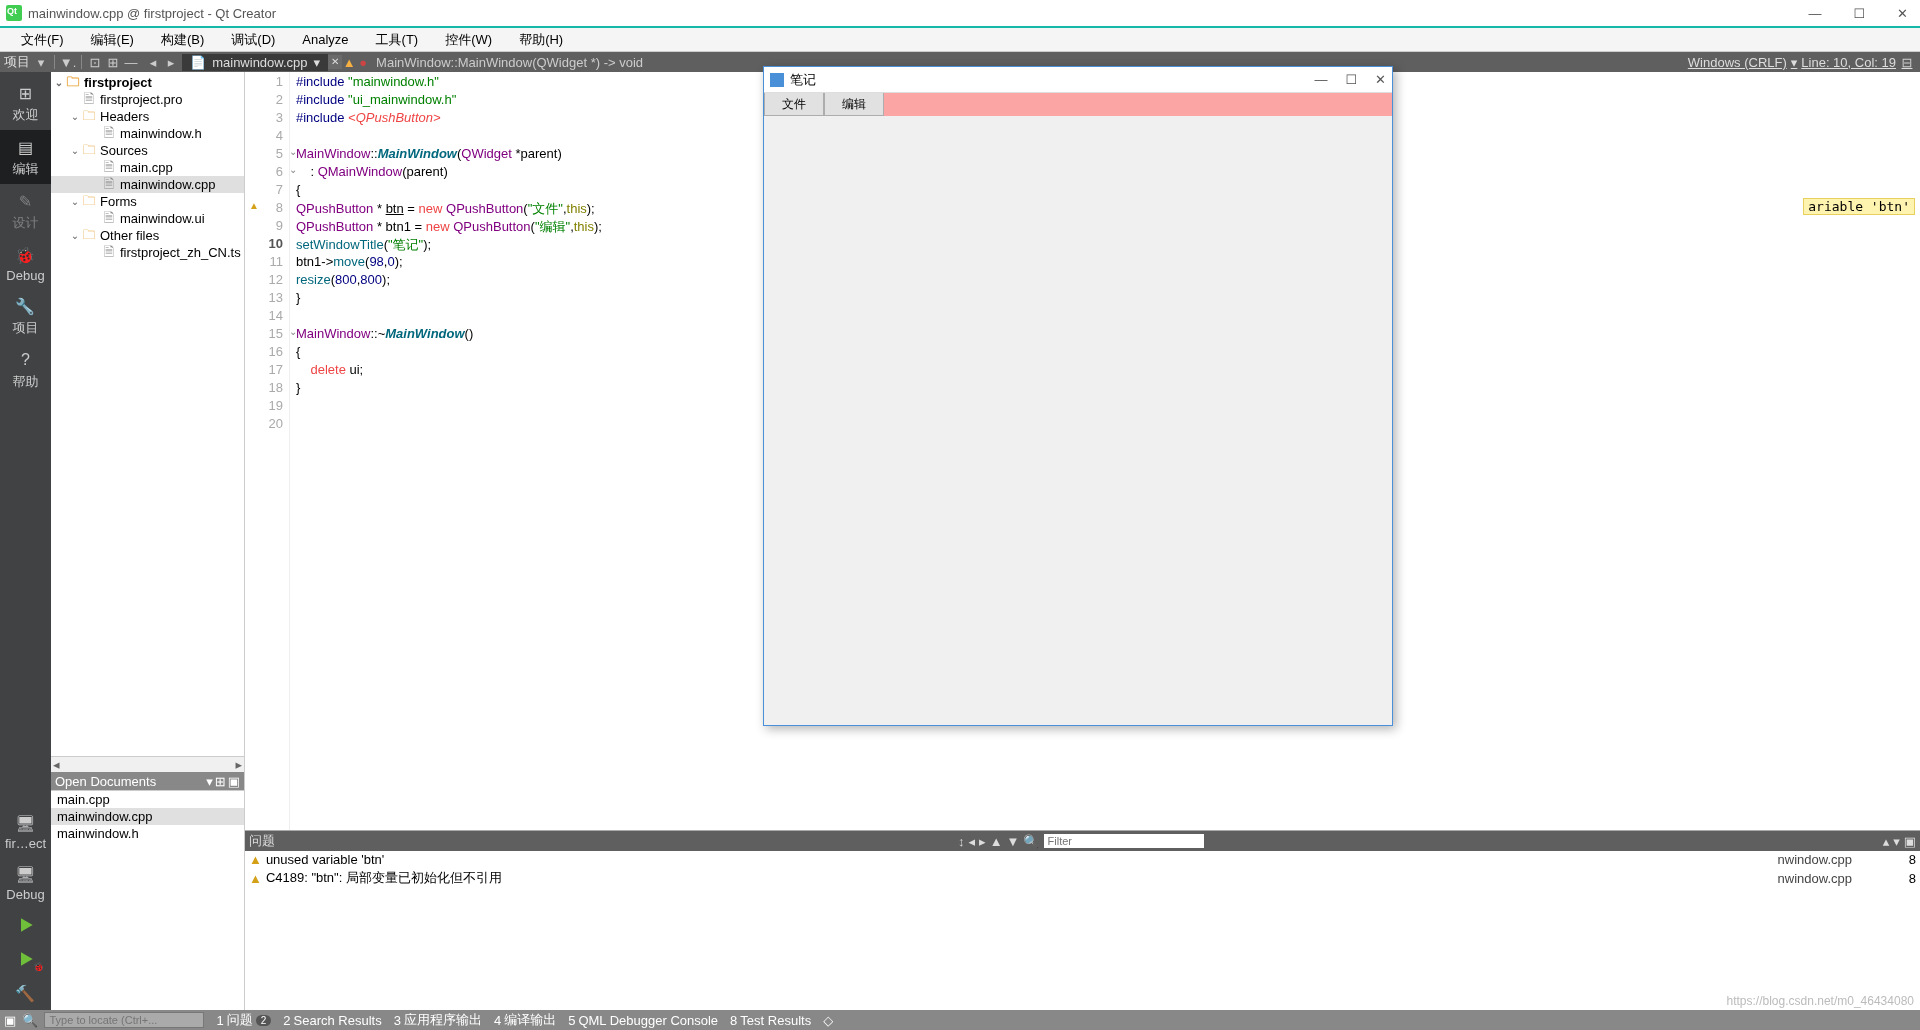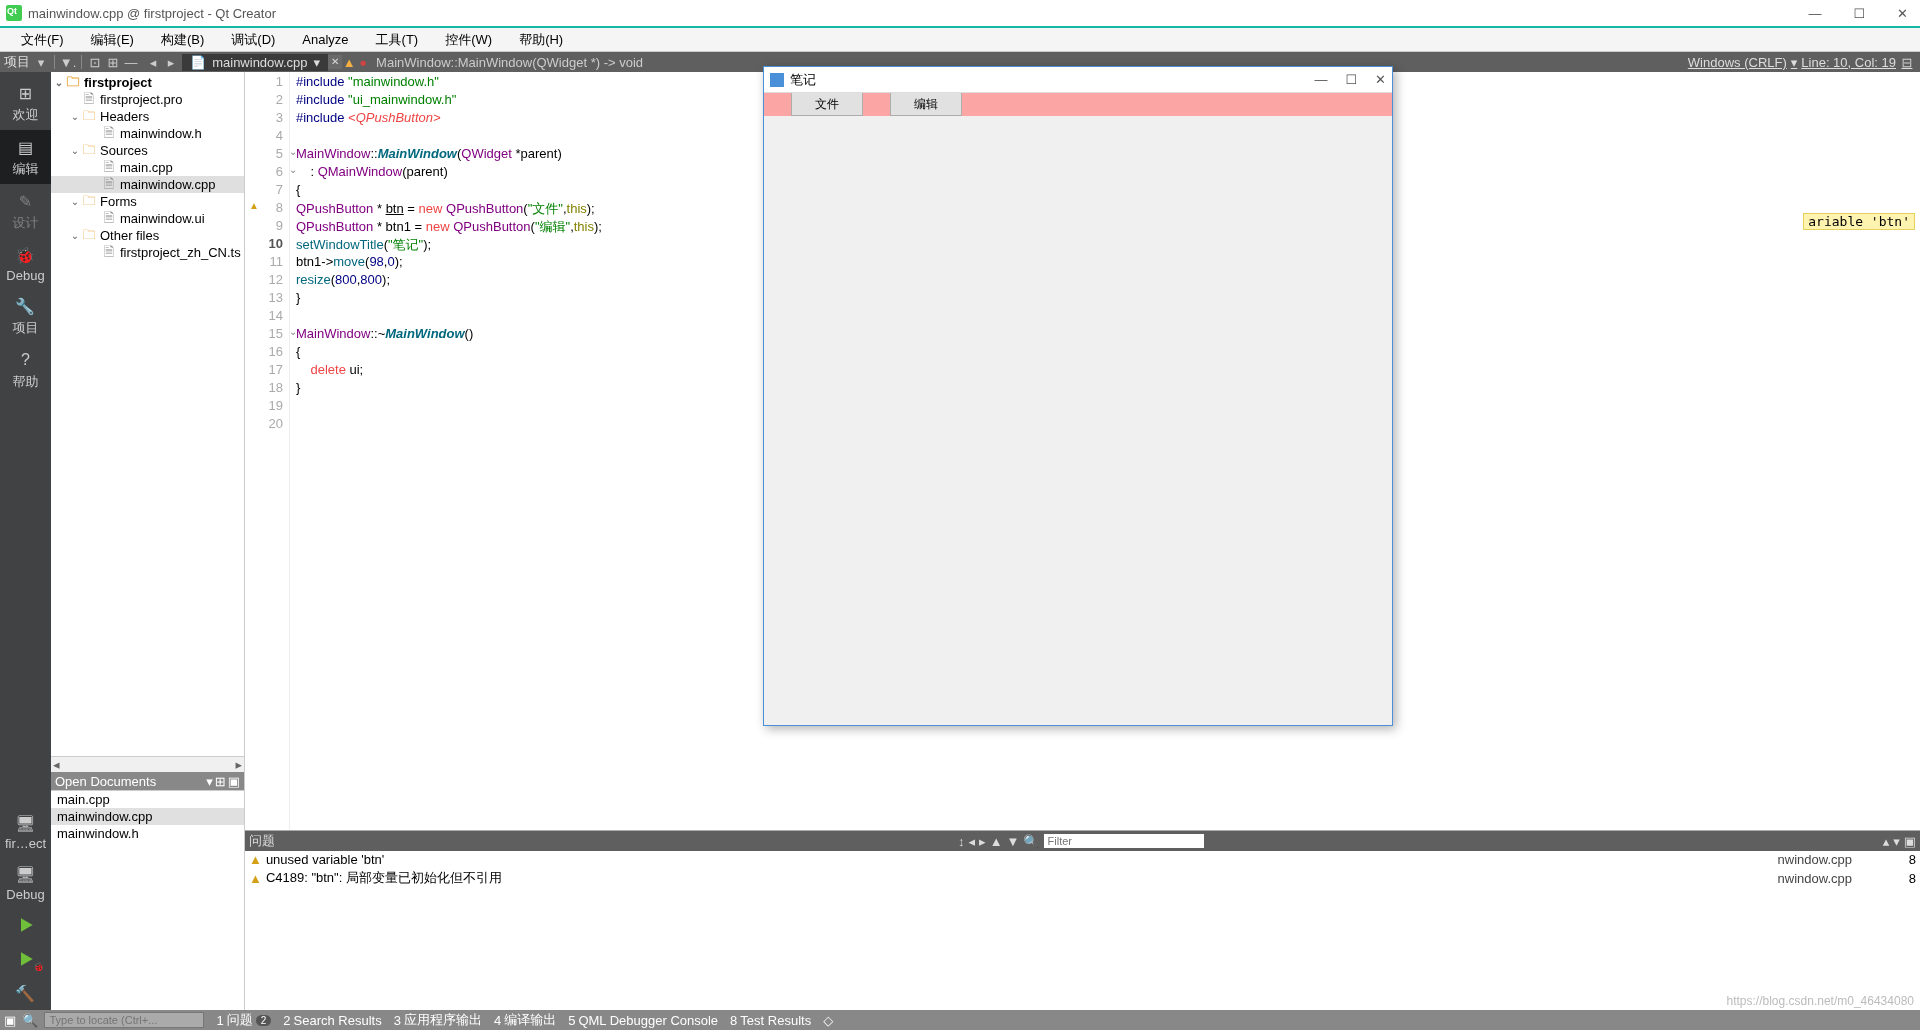--- a/index.html
+++ b/index.html
@@ -77,23 +77,23 @@
 .statusbar .sb-item{padding:0 6px;display:flex;align-items:center;gap:3px;}
 .statusbar .sb-badge{background:#555;border-radius:8px;padding:0 5px;font-size:10px;}
 .statusbar input{background:#aaa;border:1px solid #777;color:#fff;padding:1px 4px;font-size:11px;width:160px;}
 .statusbar .sb-r{margin-left:auto;}
 
 .popup{position:absolute;left:763px;top:66px;width:630px;height:660px;background:#fca5a5;border:1px solid #4a90d9;box-shadow:3px 3px 10px rgba(0,0,0,0.3);display:flex;flex-direction:column;}
 .popup .pt{height:26px;background:#fff;display:flex;align-items:center;padding:0 6px;border-bottom:1px solid #ddd;}
 .popup .pt .plogo{width:14px;height:14px;background:#4a90d9;margin-right:6px;}
 .popup .pt .pbtns{margin-left:auto;display:flex;gap:18px;color:#555;font-size:13px;}
 .popup .pbar{display:flex;padding:0;}
-.popup .pbtn{width:72px;height:23px;background:#e1e1e1;border:1px solid #adadad;display:flex;align-items:center;justify-content:center;font-size:12px;border-top:none;margin-left:27px;}
+.popup .pbtn{width:60px;height:23px;background:#e1e1e1;border:1px solid #adadad;display:flex;align-items:center;justify-content:center;font-size:12px;border-top:none;}
 .popup .pbody{flex:1;background:#f0f0f0;}
-.hint-overlay{position:absolute;right:5px;top:198px;background:#fff3b0;padding:0 4px;font-family:Consolas,monospace;font-size:13px;border:1px solid #e8d060;margin-top:15px;}
+.hint-overlay{position:absolute;right:5px;top:198px;background:#fff3b0;padding:0 4px;font-family:Consolas,monospace;font-size:13px;border:1px solid #e8d060;}
 .watermark{position:absolute;right:6px;bottom:22px;color:#bbb;font-size:12px;}
 </style>
 </head>
 <body>
 
 <div class="titlebar">
   <span class="logo"></span>
   <span class="title">mainwindow.cpp @ firstproject - Qt Creator</span>
   <div class="winbtns">
     <span>—</span>

